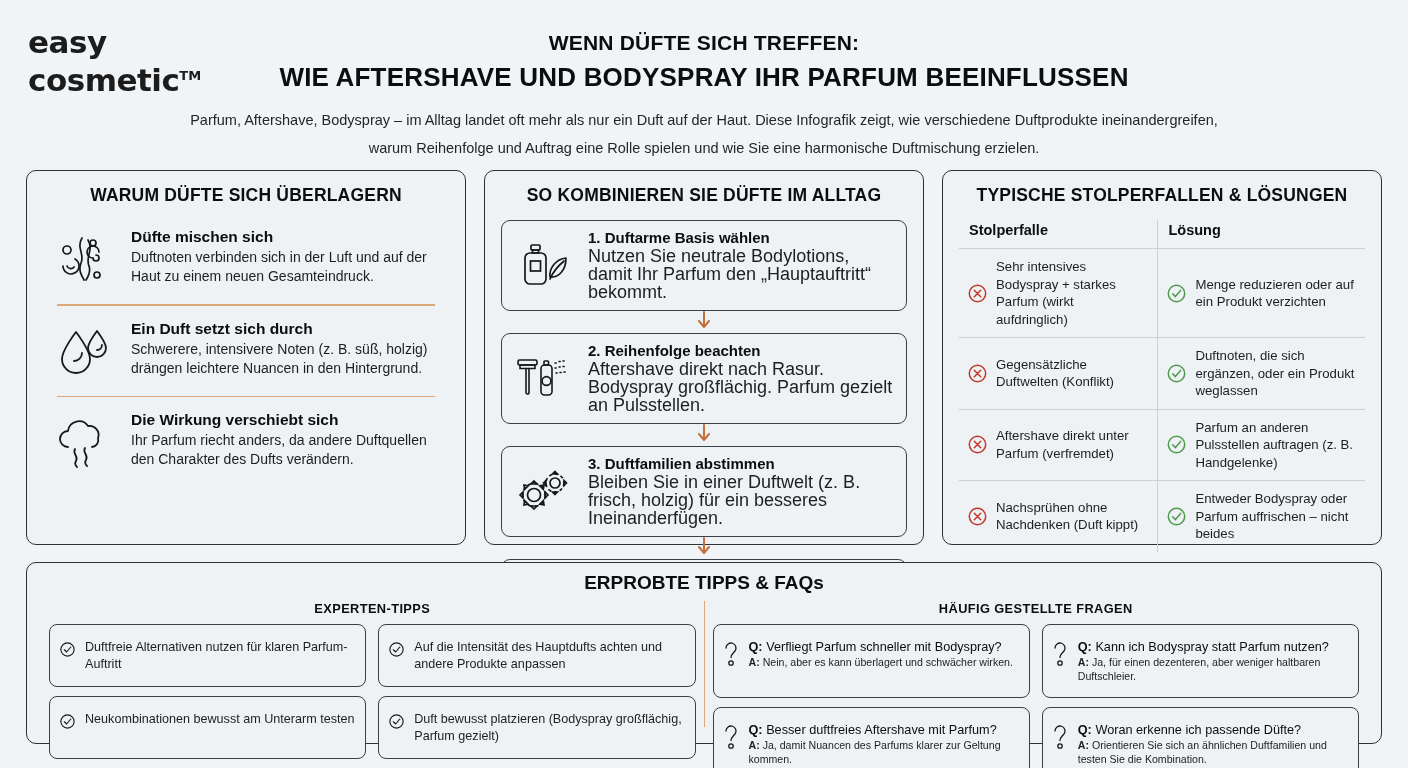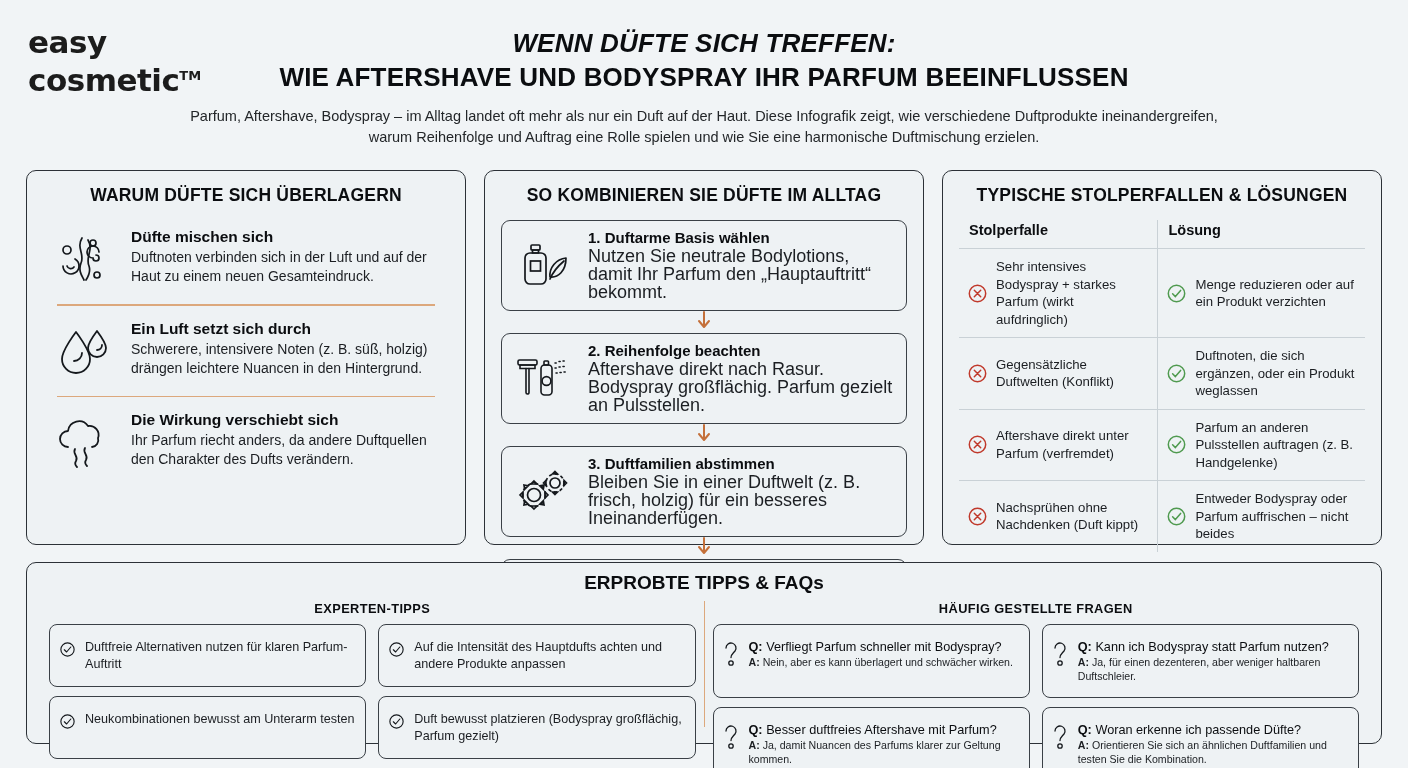--- a/index.html
+++ b/index.html
@@ -18,25 +18,25 @@
     position: absolute; left: 28px; top: 26px;
     font-family: "DejaVu Sans", sans-serif;
     font-size: 31px; line-height: 33px; font-weight: 700;
     letter-spacing: -0.5px; color: #1c1c1c;
   }
   .logo .tm { font-size: 13px; vertical-align: super; letter-spacing: 0; }
   .title-wrap { padding-top: 26px; text-align: center; }
   .title-l1, .title-l2 {
     font-weight: 800; letter-spacing: 0.2px; color: #0b0d10;
   }
-  .title-l1 { font-size: 26px; line-height: 34px; font-style: italic; }
+  .title-l1 { font-size: 21px; line-height: 34px; }
   .title-l2 { font-size: 26px; line-height: 34px; }
   .subtitle {
     margin: 12px auto 0; width: 1060px; text-align: center;
-    font-size: 14.5px; line-height: 21px; color: #232629;
+    font-size: 14.5px; line-height: 28px; color: #232629;
   }
 
   
   .cols {
     position: absolute; left: 26px; top: 170px;
     width: 1356px; height: 375px;
     display: flex; gap: 18px;
   }
   .card {
     background: #eef2f4;
@@ -166,21 +166,21 @@
         <div class="c1-item">
           <div class="c1-icon">
             <svg width="58" height="58" viewBox="0 0 58 58" fill="none" stroke="#14181c" stroke-width="1.8">
               <path d="M21 10 C21 10 7 28 7 37 a14 14 0 0 0 28 0 C35 28 21 10 21 10 Z" stroke-linejoin="round"></path>
               <path d="M42 9 C42 9 33 21 33 26 a9 9 0 0 0 18 0 C51 21 42 9 42 9 Z" stroke-linejoin="round"></path>
               <path d="M27 31 a8 8 0 0 1 -8 8" stroke-linecap="round"></path>
               <path d="M47 23 a5 5 0 0 1 -5 5" stroke-linecap="round"></path>
             </svg>
           </div>
           <div class="c1-txt">
-            <h4>Ein Luft setzt sich durch</h4>
+            <h4>Ein Duft setzt sich durch</h4>
             <p>Schwerere, intensivere Noten (z. B. süß, holzig) drängen leichtere Nuancen in den Hintergrund.</p>
           </div>
         </div>
 
         <div class="hr-orange"></div>
 
         <div class="c1-item">
           <div class="c1-icon">
             <svg width="58" height="58" viewBox="0 0 58 58" fill="none" stroke="#14181c" stroke-width="1.8">
               <path d="M13 34 a8 8 0 0 1 0 -16 a11 11 0 0 1 20 -5 a9 9 0 0 1 10 12 a7 7 0 0 1 -6 9" stroke-linecap="round" stroke-linejoin="round"></path>

